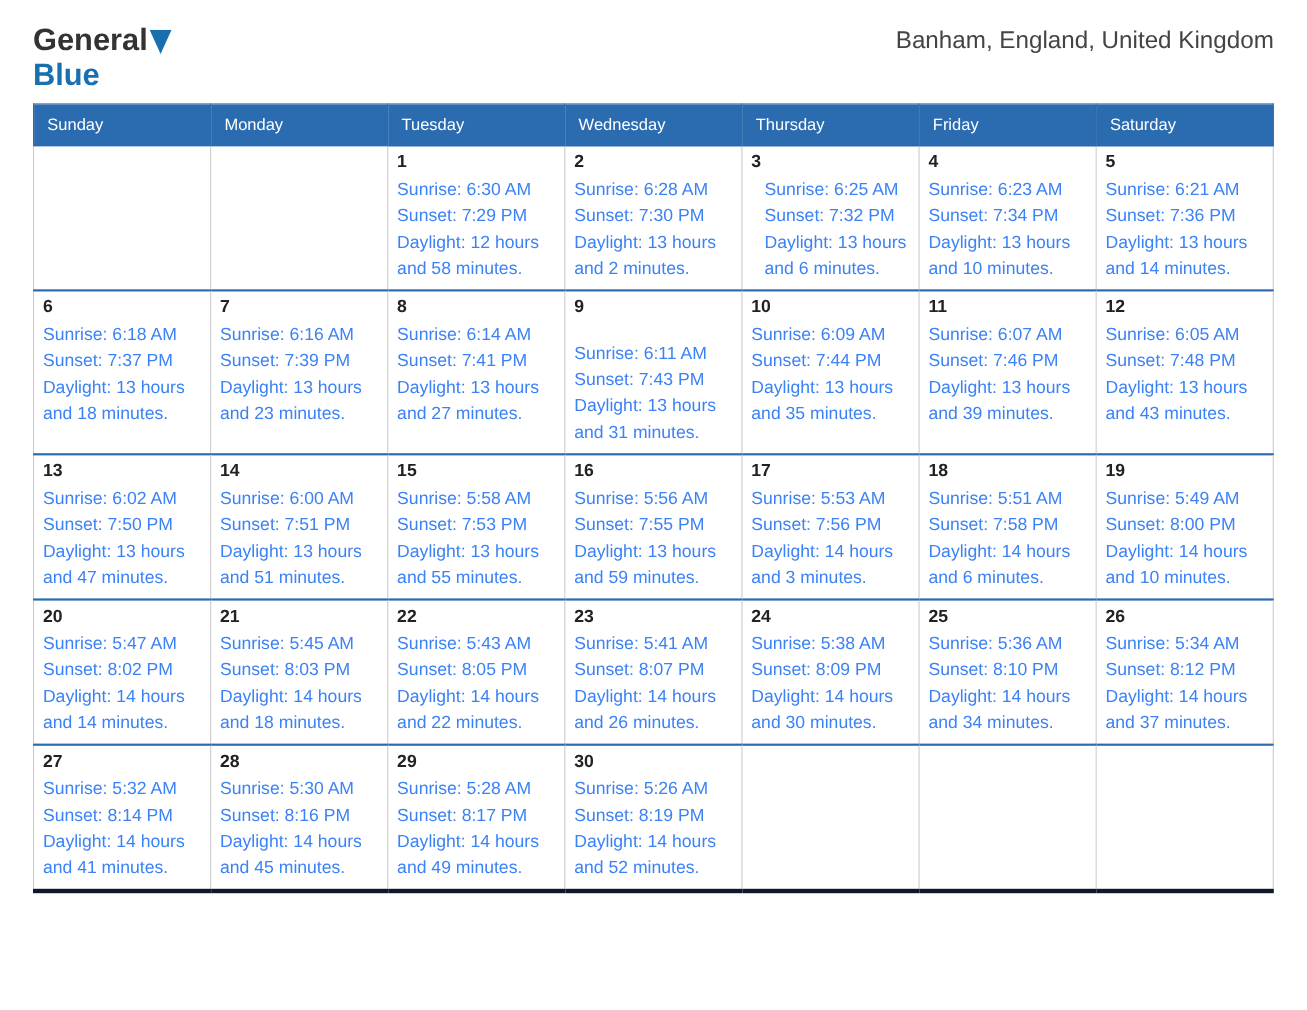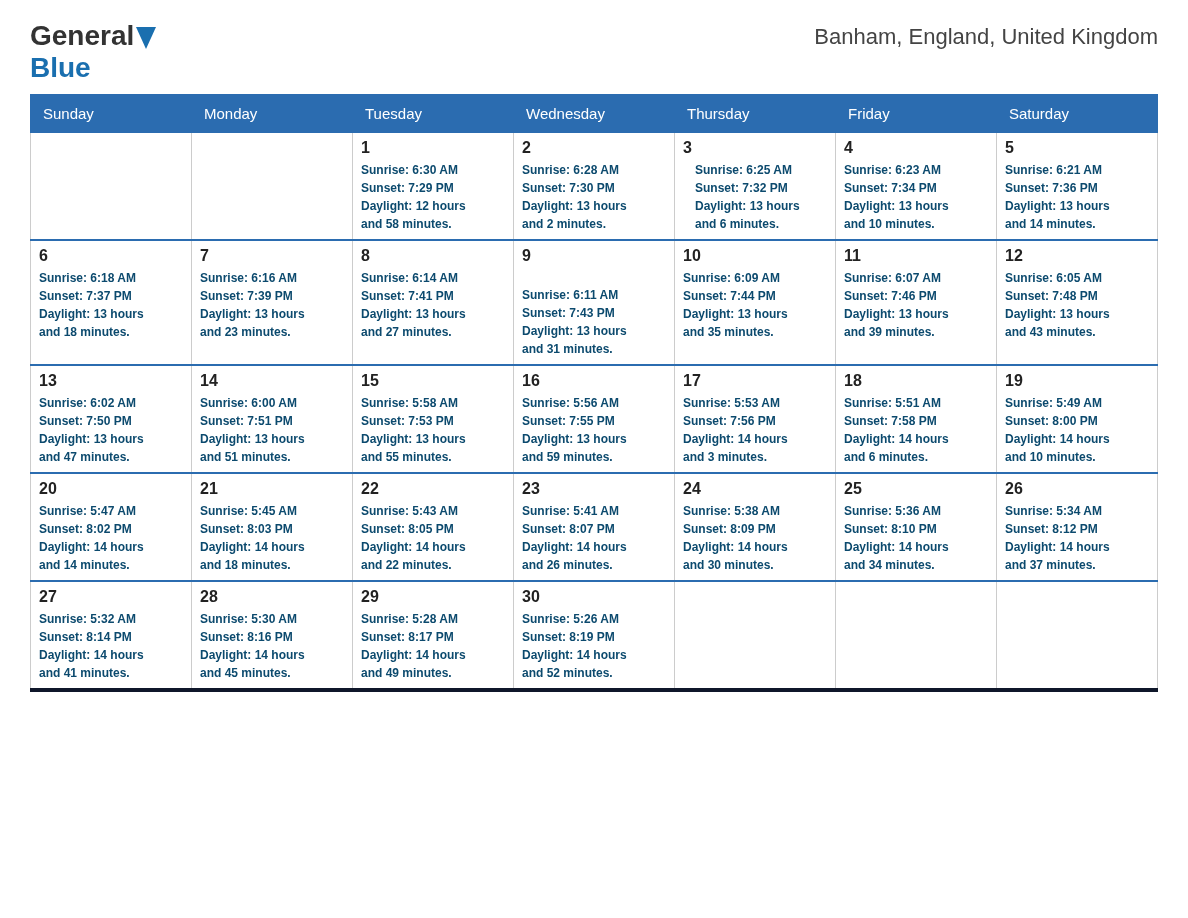--- a/index.html
+++ b/index.html
@@ -72,24 +72,23 @@
       height: 100px;
     }
     .day-number {
       font-size: 16px;
       font-weight: bold;
       color: #222;
       display: block;
       margin-bottom: 4px;
     }
     .day-info {
-      font-size: 12px;
-      color: #0c4a6e;
+      font-size: 16px;
+      color: #3b82f6;
       line-height: 1.5;
-      font-weight: bold;
     }
     .empty-cell {
       background: #fff;
     }
     tbody tr td {
       border-bottom: 2px solid #2b6cb0;
     }
     tbody tr:last-child td {
       border-bottom: 4px solid #0f172a;
     }

